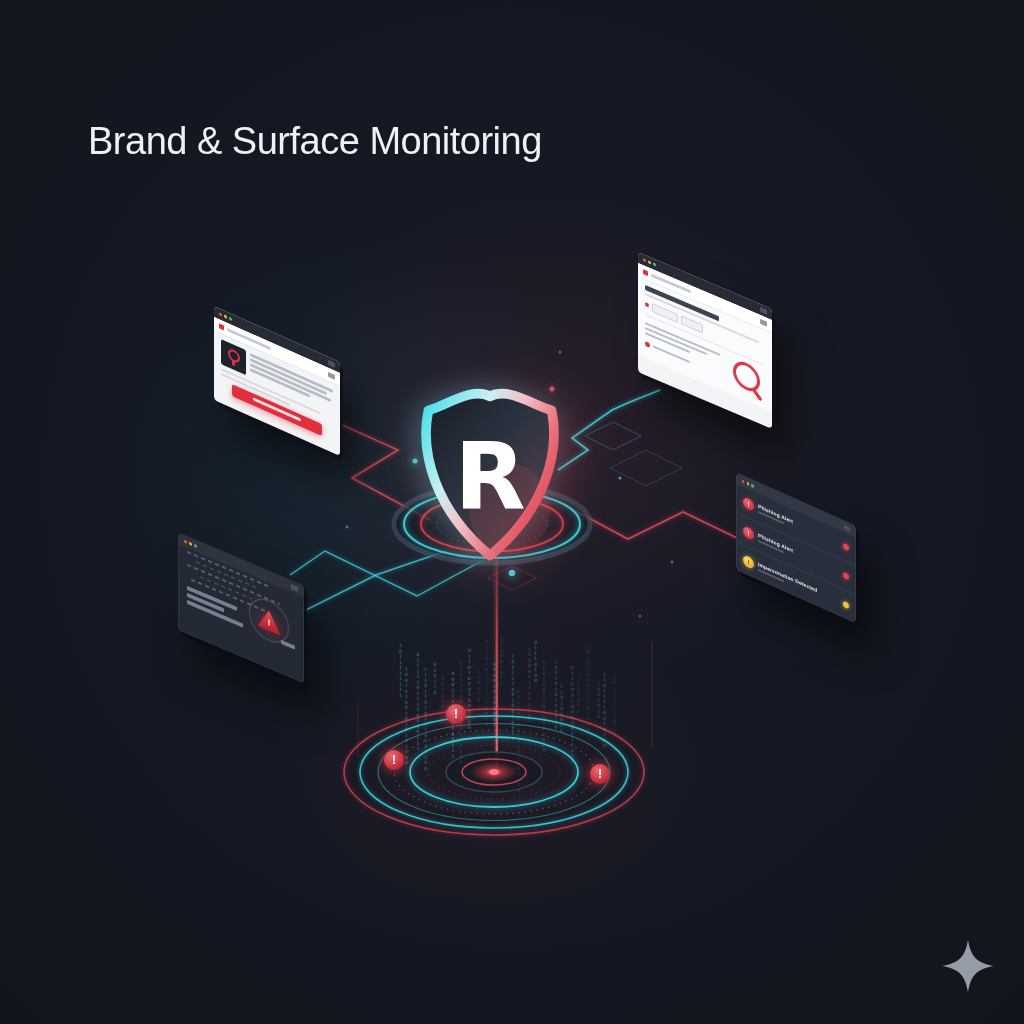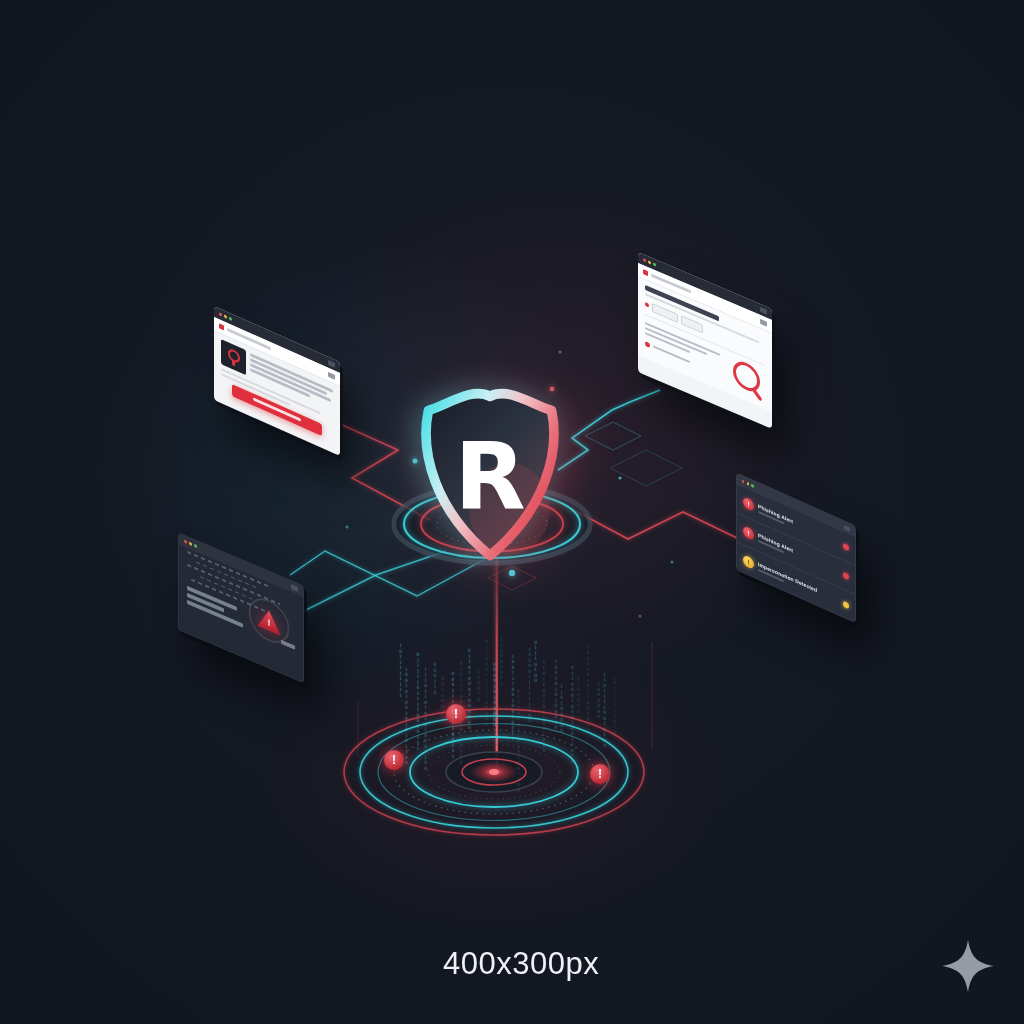--- a/index.html
+++ b/index.html
@@ -214,21 +214,21 @@
       <div class="rain-col" style="left: 554.581px; top: 659.459px; opacity: 0.32;">1<br>0<br>0<br>1<br>0<br>1<br>0<br>1<br>0<br>0<br>0<br>1<br>0<br></div>
       <div class="rain-col" style="left: 560.196px; top: 684.33px; opacity: 0.34;">1<br>1<br>0<br>1<br>0<br>0<br>0<br>0<br>0<br></div>
       <div class="rain-col" style="left: 570.913px; top: 665.116px; opacity: 0.31;">0<br>1<br>1<br>0<br>0<br>0<br>1<br>0<br>0<br>0<br>1<br>0<br>0<br>1<br>1<br>0<br>1<br>0<br></div>
       <div class="rain-col" style="left: 577.027px; top: 675.672px; opacity: 0.16;">1<br>1<br>0<br>0<br>0<br>0<br>0<br></div>
       <div class="rain-col" style="left: 586.774px; top: 644.77px; opacity: 0.16;">1<br>0<br>1<br>0<br>1<br>0<br>1<br>0<br>1<br>1<br>0<br>0<br>1<br>0<br>1<br>1<br></div>
       <div class="rain-col" style="left: 597.203px; top: 681.303px; opacity: 0.24;">1<br>0<br>0<br>0<br>0<br>0<br>0<br></div>
       <div class="rain-col" style="left: 603.311px; top: 671.553px; opacity: 0.36;">1<br>1<br>0<br>1<br>1<br>1<br>1<br>0<br>0<br>1<br>0<br>1<br>0<br>0<br></div>
       <div class="rain-col" style="left: 613.131px; top: 674.624px; opacity: 0.15;">1<br>0<br>1<br>1<br>1<br>1<br>1<br>1<br>0<br>1<br>0<br></div>
     </div>
 
-  <div class="footer-label" style="z-index:5">400x300px</div>
+  <div class="page-title" style="z-index:5">Brand &amp; Surface Monitoring</div>
 
   <div class="win win-light win-tl">
     <div class="chrome">
       <div class="lights">
         <span class="dot r"></span>
         <span class="dot y"></span>
         <span class="dot g"></span>
       </div>
       <span class="chrome-badge"></span>
     </div>

